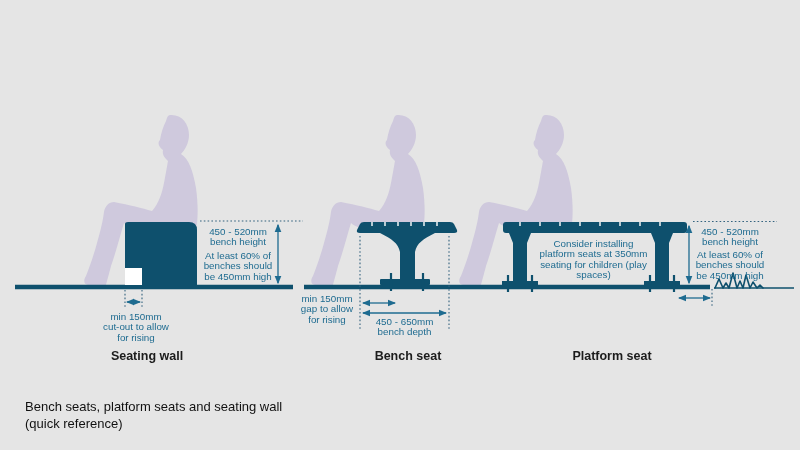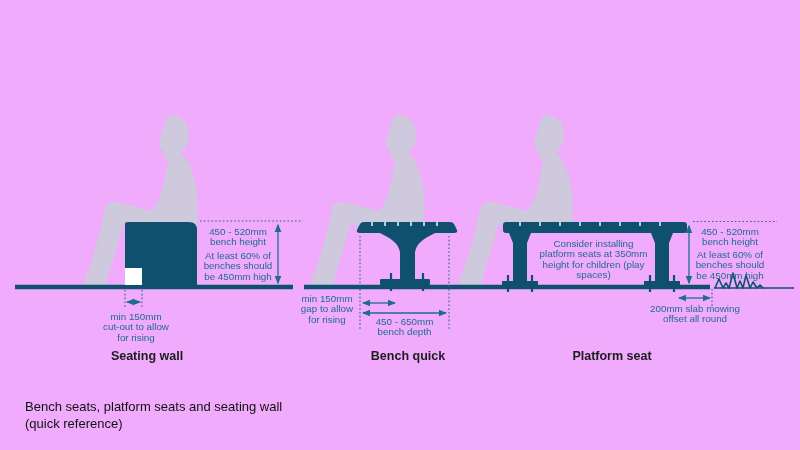--- a/index.html
+++ b/index.html
@@ -1,17 +1,17 @@
 <!DOCTYPE html>
 <html><head>
 <meta charset="utf-8">
 <style>
   html,body { margin:0; padding:0; background:#fff; }
   #stage {
-    position:relative; width:800px; height:450px; background:#f0abfc;
+    position:relative; width:800px; height:450px; background:#e5e5e5;
     overflow:hidden; font-family:"Liberation Sans", sans-serif;
   }
   #diagram-svg { position:absolute; left:0; top:0; }
   .dark   { fill:#0e506d; }
   .sil    { fill:#cfc9dd; }
   .white  { fill:#ffffff; }
   .ground { stroke:#0e506d; stroke-width:4.5; }
   .thin-ground { stroke:#0e506d; stroke-width:1.5; }
   .grass  { stroke:#0e506d; stroke-width:1.6; fill:none; stroke-linejoin:round; stroke-linecap:round; }
   .dim    { stroke:#1e6b90; stroke-width:1.3; fill:none; }
@@ -155,30 +155,28 @@
   <div class="note" style="left:86px; top:312px; width:100px;">min 150mm
 cut-out to allow
 for rising</div>
   <div class="fig-label" style="left:92px; top:350px; width:110px;">Seating wall</div>
 
   <div class="note note-right" style="left:296px; top:294px; width:62px;">min 150mm
 gap to allow
 for rising</div>
   <div class="note" style="left:357px; top:317px; width:95px;">450 - 650mm
 bench depth</div>
-  <div class="fig-label" style="left:353px; top:350px; width:110px;">Bench quick</div>
+  <div class="fig-label" style="left:353px; top:350px; width:110px;">Bench seat</div>
 
   <div class="note" style="left:527px; top:239px; width:133px;">Consider installing
 platform seats at 350mm
-height for children (play
+seating for children (play
 spaces)</div>
   <div class="note" style="left:694px; top:227px; width:72px;">450 - 520mm
 bench height</div>
   <div class="note" style="left:690px; top:250px; width:80px;">At least 60% of
 benches should
 be 450mm high</div>
-  <div class="note" style="left:625px; top:304px; width:140px;">200mm slab mowing
-offset all round</div>
   <div class="fig-label" style="left:557px; top:350px; width:110px;">Platform seat</div>
 
   <div class="caption" style="left:25px; top:399px; width:300px;">Bench seats, platform seats and seating wall
 (quick reference)</div>
 </div>
 
 </body></html>

